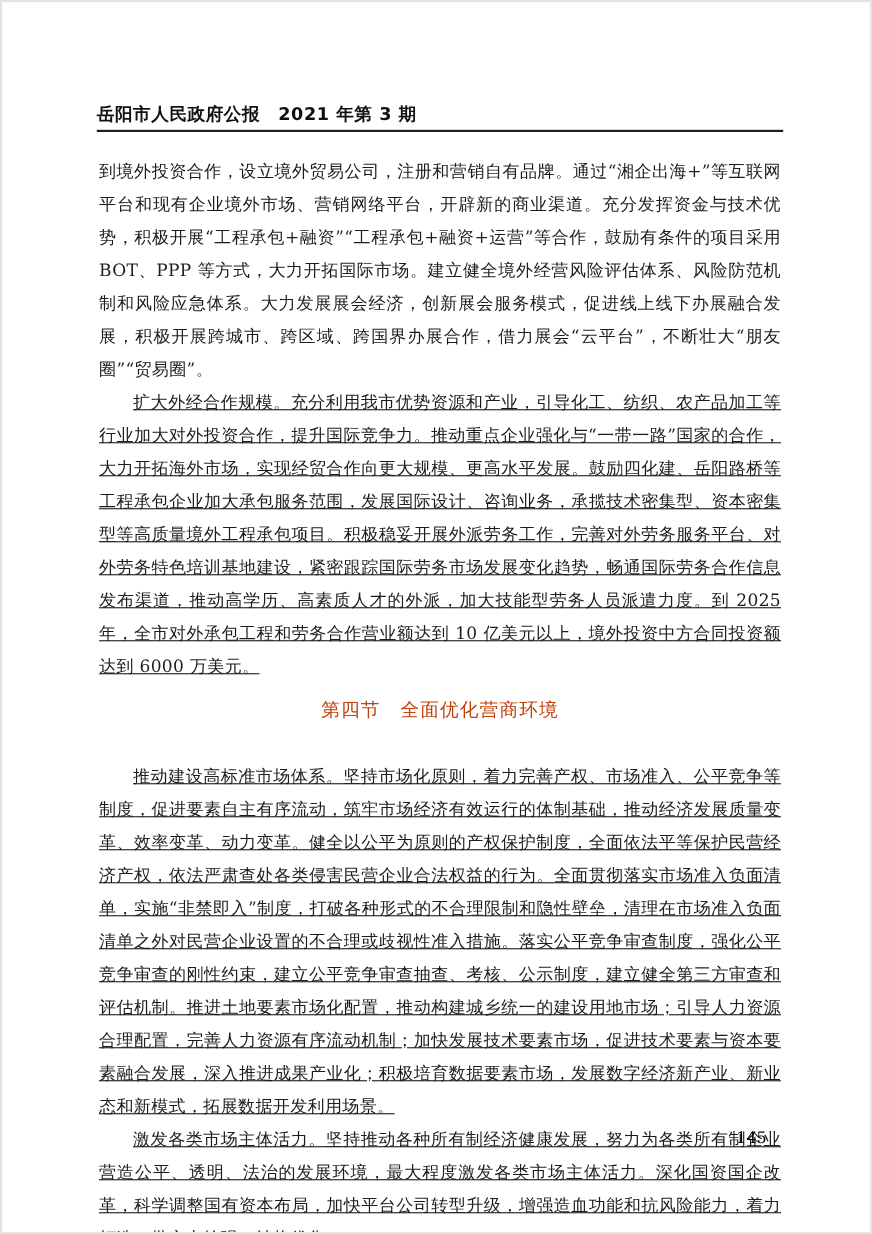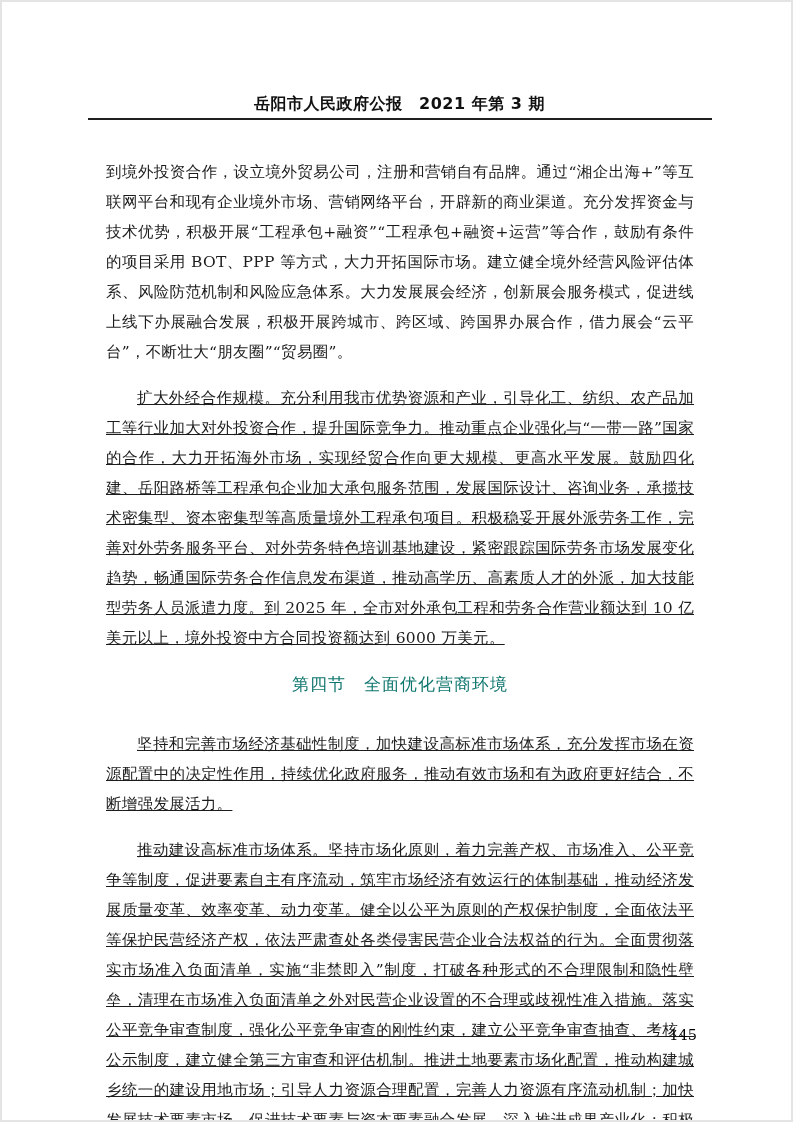--- a/index.html
+++ b/index.html
@@ -16,21 +16,21 @@
     border: 2px solid #e4e4e4;
     font-family: "DejaVu Serif", "Liberation Serif", serif;
     color: #1c1c1c;
     overflow: hidden;
   }
   .header-title {
     position: absolute;
     top: 91px;
     left: 86px;
     right: 80px;
-    text-align: center;
+    text-align: left;
     font-family: "DejaVu Sans", "Liberation Sans", sans-serif;
     font-weight: bold;
     font-size: 16px;
     line-height: 22px;
     letter-spacing: 0.5px;
     color: #111111;
   }
   .header-rule {
     position: absolute;
     top: 116px;
@@ -39,39 +39,39 @@
     height: 2px;
     background: #1f1f1f;
   }
   .content {
     position: absolute;
     top: 139px;
     left: 88px;
     right: 81px;
   }
   .content p {
-    margin: 16px;
+    margin: 0;
     font-size: 15.5px;
     line-height: 30px;
     text-align: justify;
     text-justify: inter-ideograph;
     letter-spacing: 0.3px;
   }
   .content p.indent {
     text-indent: 2em;
     text-decoration: underline;
   }
   .section-heading {
     margin: 10px 0 30px 0;
     font-size: 17px;
     font-weight: normal;
     text-align: center;
     line-height: 30px;
     letter-spacing: 1px;
-    color: #0f766e;
+    color: #c2410c;
   }
   .page-number {
     position: absolute;
     top: 1023px;
     right: 94px;
     font-size: 14.5px;
     line-height: 20px;
     color: #000000;
   }
 </style>
@@ -83,20 +83,19 @@
   <div class="header-title">岳阳市人民政府公报　2021 年第 3 期</div>
 
   <div class="header-rule"></div>
 
   <div class="content">
     <p>到境外投资合作，设立境外贸易公司，注册和营销自有品牌。通过“湘企出海+”等互联网平台和现有企业境外市场、营销网络平台，开辟新的商业渠道。充分发挥资金与技术优势，积极开展“工程承包+融资”“工程承包+融资+运营”等合作，鼓励有条件的项目采用 BOT、PPP 等方式，大力开拓国际市场。建立健全境外经营风险评估体系、风险防范机制和风险应急体系。大力发展展会经济，创新展会服务模式，促进线上线下办展融合发展，积极开展跨城市、跨区域、跨国界办展合作，借力展会“云平台”，不断壮大“朋友圈”“贸易圈”。</p>
     <p class="indent">扩大外经合作规模。充分利用我市优势资源和产业，引导化工、纺织、农产品加工等行业加大对外投资合作，提升国际竞争力。推动重点企业强化与“一带一路”国家的合作，大力开拓海外市场，实现经贸合作向更大规模、更高水平发展。鼓励四化建、岳阳路桥等工程承包企业加大承包服务范围，发展国际设计、咨询业务，承揽技术密集型、资本密集型等高质量境外工程承包项目。积极稳妥开展外派劳务工作，完善对外劳务服务平台、对外劳务特色培训基地建设，紧密跟踪国际劳务市场发展变化趋势，畅通国际劳务合作信息发布渠道，推动高学历、高素质人才的外派，加大技能型劳务人员派遣力度。到 2025 年，全市对外承包工程和劳务合作营业额达到 10 亿美元以上，境外投资中方合同投资额达到 6000 万美元。</p>
 
     <h2 class="section-heading">第四节　全面优化营商环境</h2>
 
-    <p class="indent">坚持和完善市场经济基础性制度，加快建设高标准市场体系，充分发挥市场在资源配置中的决定性作用，持续优化政府服务，推动有效市场和有为政府更好结合，不断增强发展活力。</p>
     <p class="indent">推动建设高标准市场体系。坚持市场化原则，着力完善产权、市场准入、公平竞争等制度，促进要素自主有序流动，筑牢市场经济有效运行的体制基础，推动经济发展质量变革、效率变革、动力变革。健全以公平为原则的产权保护制度，全面依法平等保护民营经济产权，依法严肃查处各类侵害民营企业合法权益的行为。全面贯彻落实市场准入负面清单，实施“非禁即入”制度，打破各种形式的不合理限制和隐性壁垒，清理在市场准入负面清单之外对民营企业设置的不合理或歧视性准入措施。落实公平竞争审查制度，强化公平竞争审查的刚性约束，建立公平竞争审查抽查、考核、公示制度，建立健全第三方审查和评估机制。推进土地要素市场化配置，推动构建城乡统一的建设用地市场；引导人力资源合理配置，完善人力资源有序流动机制；加快发展技术要素市场，促进技术要素与资本要素融合发展，深入推进成果产业化；积极培育数据要素市场，发展数字经济新产业、新业态和新模式，拓展数据开发利用场景。</p>
     <p class="indent">激发各类市场主体活力。坚持推动各种所有制经济健康发展，努力为各类所有制企业营造公平、透明、法治的发展环境，最大程度激发各类市场主体活力。深化国资国企改革，科学调整国有资本布局，加快平台公司转型升级，增强造血功能和抗风险能力，着力打造一批实力较强、结构优化、</p>
   </div>
 
   <div class="page-number">145</div>
 
 </div>
 
 </body></html>

